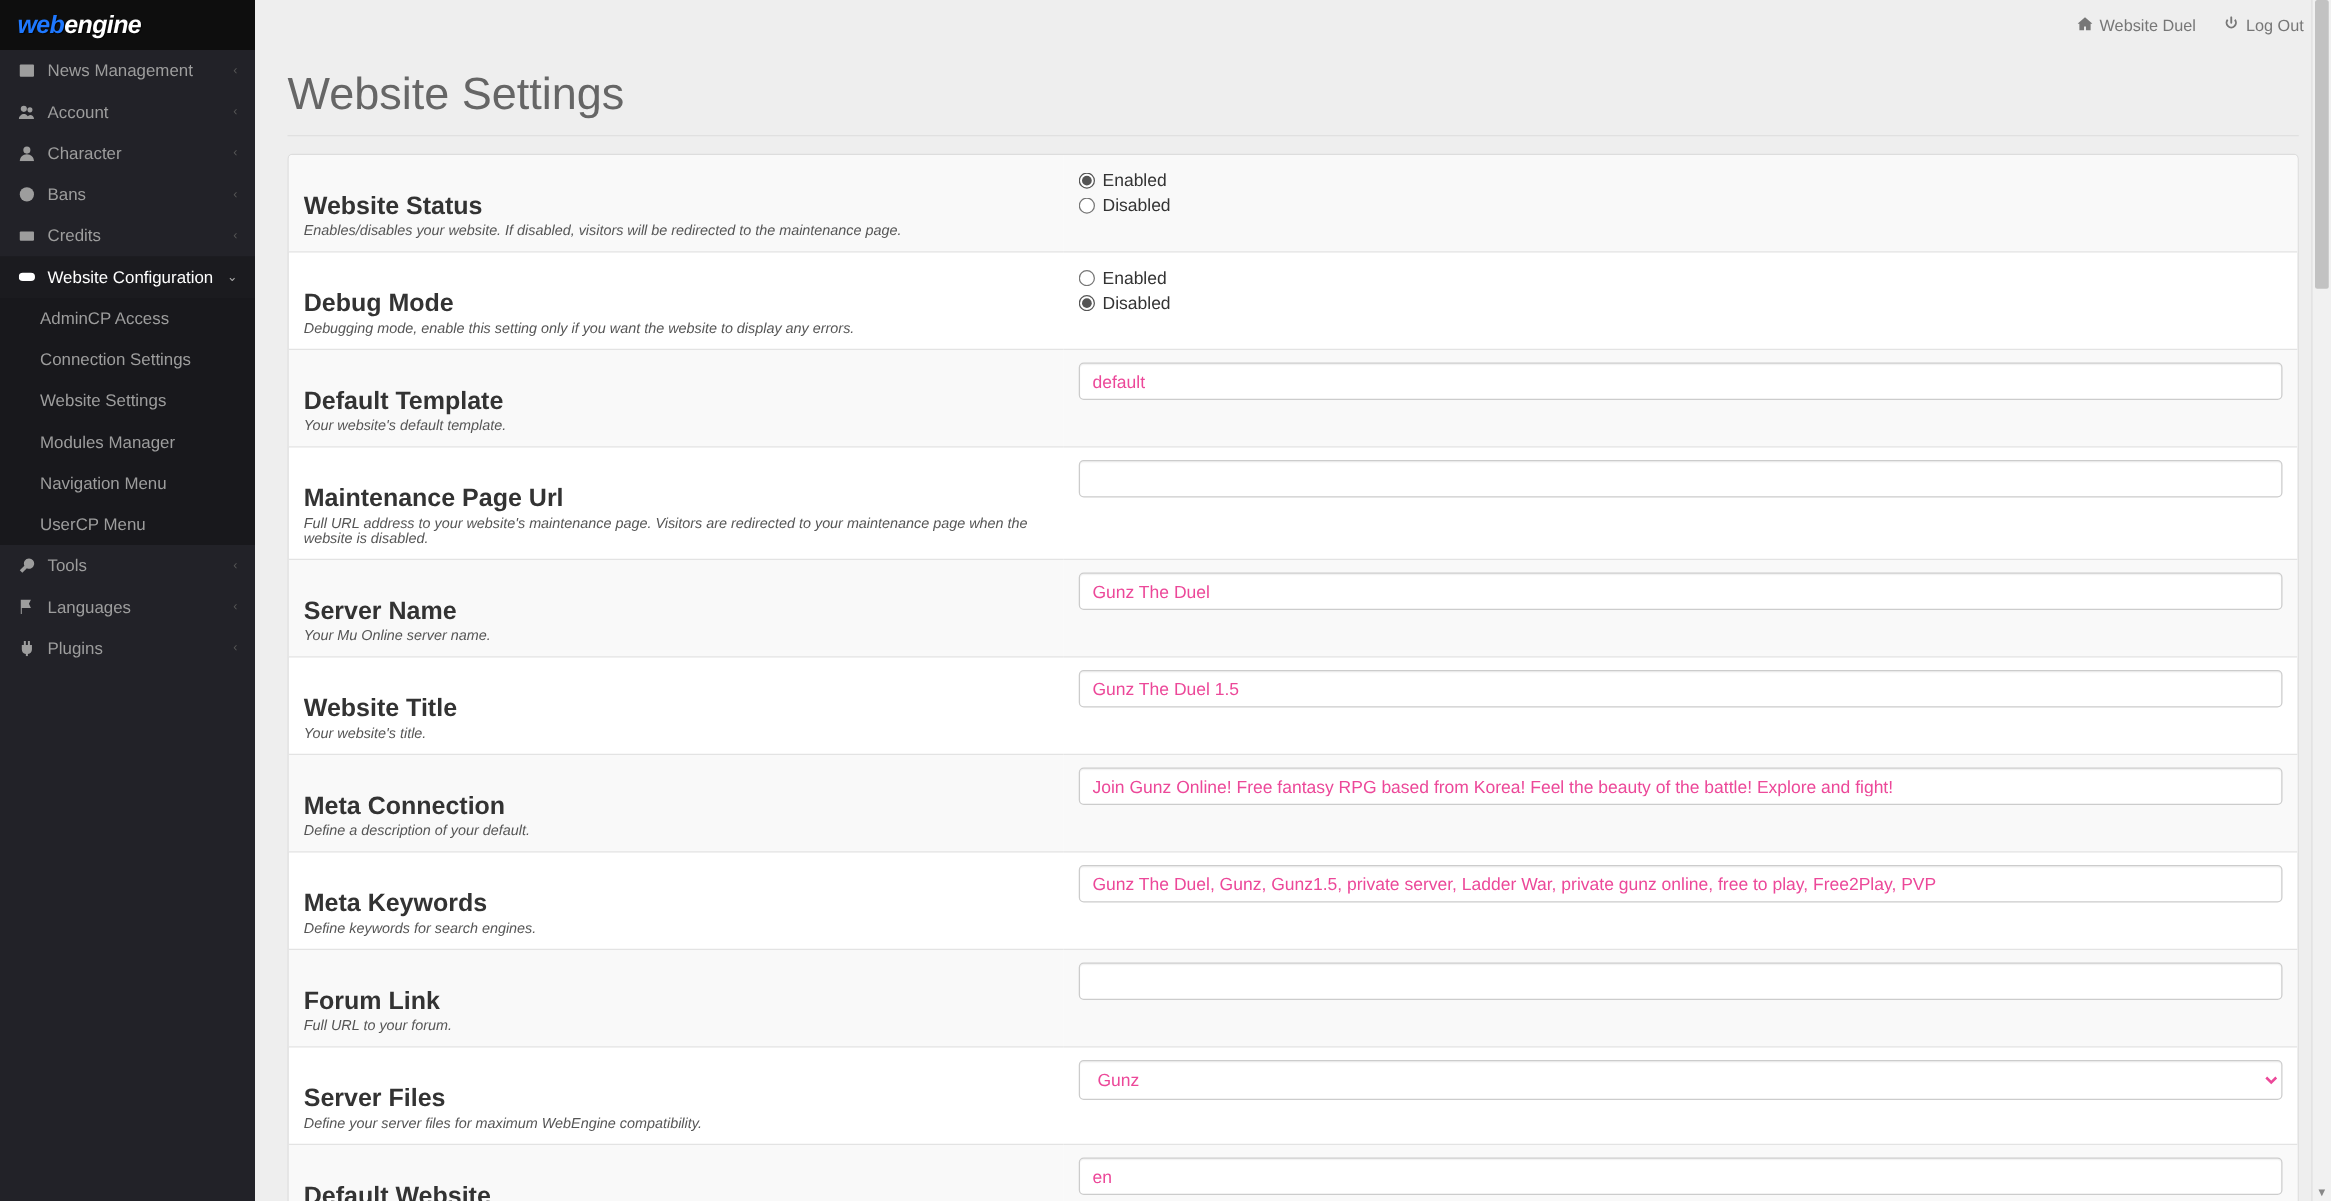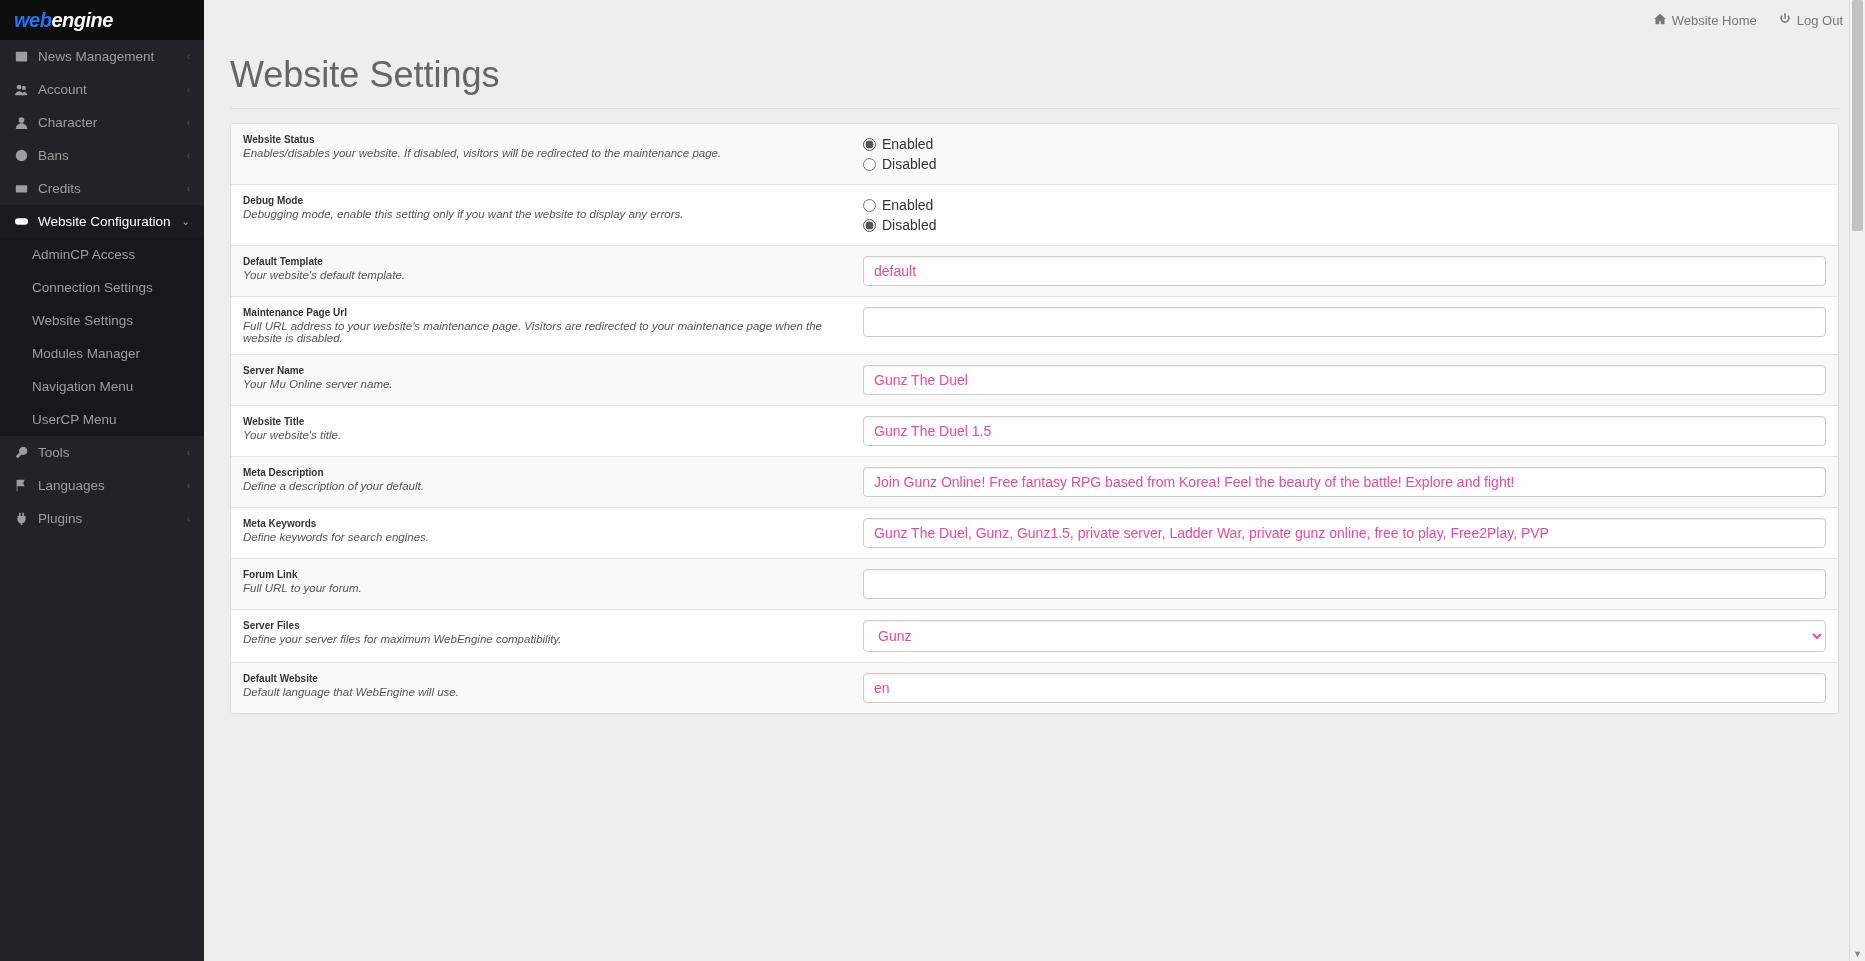--- a/index.html
+++ b/index.html
@@ -107,21 +107,21 @@
     border-top: 1px solid #e3e3e3;
   }
   .panel td {
     padding: 10px 12px;
     vertical-align: top;
   }
   .panel tr:nth-child(odd) td { background: #f9f9f9; }
   .panel td.label-cell {
     width: 620px;
   }
-  .setting-title { font-weight: 700; color: #333; font-size: 10px; }
+  .setting-title { font-weight: 700; color: #333; font-size: 20px; margin-top: 20px; }
   .setting-desc  { font-style: italic; color: #555; font-size: 11.5px; padding-top: 2px; }
 
   .text-input, .select-input {
     width: 100%;
     padding: 6px 10px;
     border: 1px solid #ccc;
     border-radius: 4px;
     font-size: 14px;
     color: #ec4899;
     background: #ffffff;
@@ -288,21 +288,21 @@
       </div>
     </nav>
   </aside>
 
   <div class="main">
     <div class="topbar">
       <a>
         <span class="t-icon"><svg viewBox="0 0 16 16">
               <path d="M8 1 0 8h2v7h5v-4h2v4h5V8h2z"></path>
             </svg></span>
-        <span>Website Home</span>
+        <span>Website Duel</span>
       </a>
       <a>
         <span class="t-icon"><svg viewBox="0 0 16 16">
               <path d="M8 0a1 1 0 0 0-1 1v6a1 1 0 0 0 2 0V1a1 1 0 0 0-1-1zM3.5 3A6 6 0 1 0 12.5 3l-1.4 1.4a4 4 0 1 1-6.2 0z"></path>
             </svg></span>
         <span>Log Out</span>
       </a>
     </div>
 
     <div class="content">
@@ -373,21 +373,21 @@
             <tr>
               <td class="label-cell">
                 <div class="setting-title">Website Title</div>
                 <div class="setting-desc">Your website's title.</div>
               </td>
               <td><input class="text-input" value="Gunz The Duel 1.5" style=""></td>
             </tr>
 
             <tr>
               <td class="label-cell">
-                <div class="setting-title">Meta Description</div>
+                <div class="setting-title">Meta Connection</div>
                 <div class="setting-desc">Define a description of your default.</div>
               </td>
               <td><input class="text-input" value="Join Gunz Online! Free fantasy RPG based from Korea! Feel the beauty of the battle! Explore and fight!" style=""></td>
             </tr>
 
             <tr>
               <td class="label-cell">
                 <div class="setting-title">Meta Keywords</div>
                 <div class="setting-desc">Define keywords for search engines.</div>
               </td>

